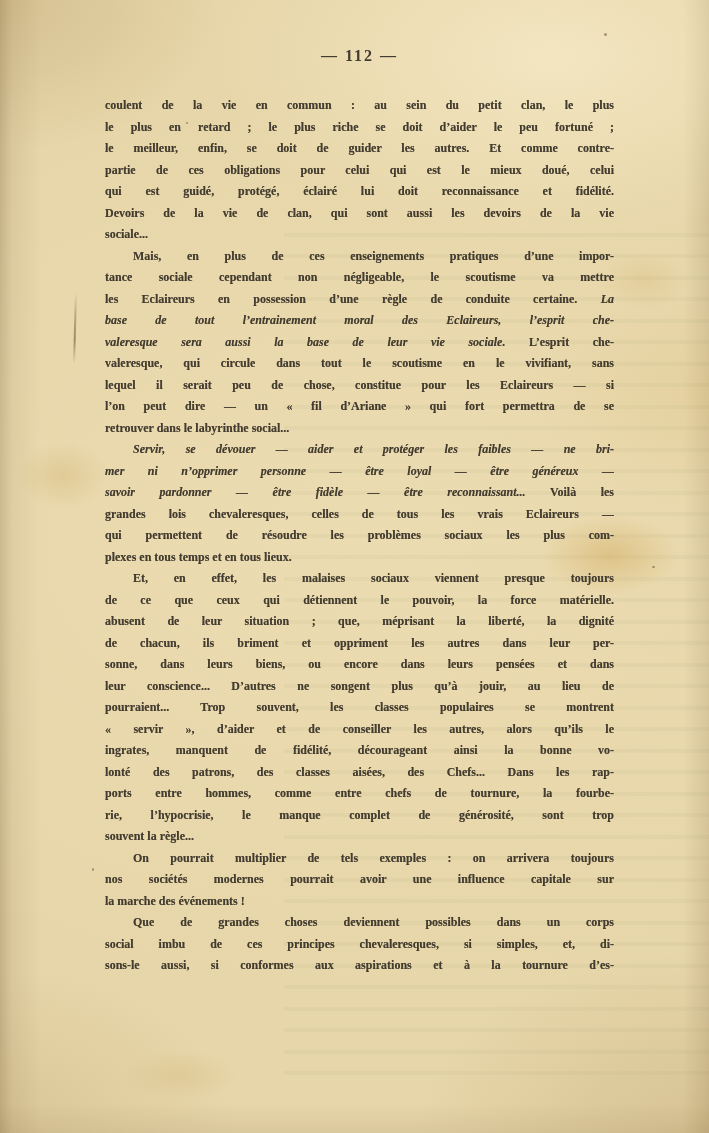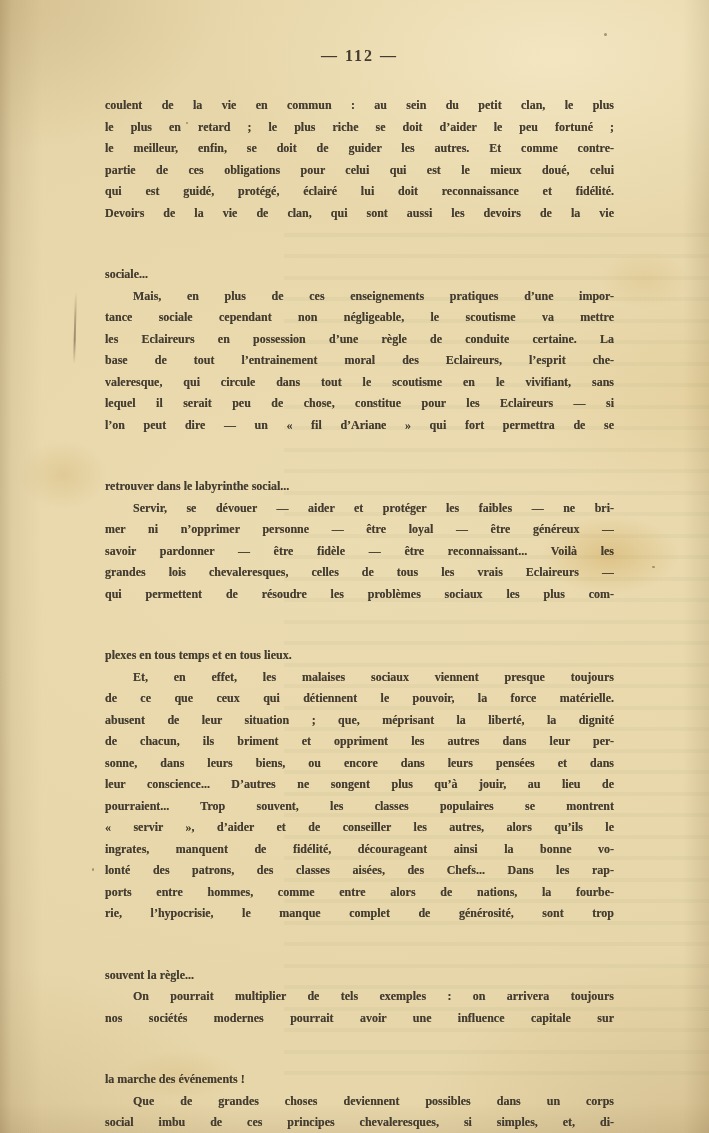--- a/index.html
+++ b/index.html
@@ -63,23 +63,23 @@
     text-shadow: 0 0 0.5px rgba(72,63,48,0.55);
   }
   .line {
     height: 21.5px;
     line-height: 21.5px;
     text-align: justify;
     text-align-last: justify;
     white-space: normal;
     overflow: hidden;
   }
-  .line.line-last { text-align-last: left; margin-top: 40px; }
+  .line.line-last { text-align-last: left; }
   .line.indent { text-indent: 28px; }
-  .run.it { }
+  .run.it { font-style: italic; }
 </style>
 </head>
 <body>
 
 <div class="page">
   <div class="ghost"></div>
   <div class="stain s1"></div>
   <div class="stain s2"></div>
   <div class="stain s3"></div>
   <div class="stain s4"></div>
@@ -96,41 +96,42 @@
       <div class="line"><span class="run">le plus en retard ; le plus riche se doit d’aider le peu fortuné ;</span></div>
       <div class="line"><span class="run">le meilleur, enfin, se doit de guider les autres. Et comme contre-</span></div>
       <div class="line"><span class="run">partie de ces obligations pour celui qui est le mieux doué, celui</span></div>
       <div class="line"><span class="run">qui est guidé, protégé, éclairé lui doit reconnaissance et fidélité.</span></div>
       <div class="line"><span class="run">Devoirs de la vie de clan, qui sont aussi les devoirs de la vie</span></div>
       <div class="line line-last"><span class="run">sociale...</span></div>
       <div class="line indent"><span class="run">Mais, en plus de ces enseignements pratiques d’une impor-</span></div>
       <div class="line"><span class="run">tance sociale cependant non négligeable, le scoutisme va mettre</span></div>
       <div class="line"><span class="run">les Eclaireurs en possession d’une règle de conduite certaine. </span><span class="run it">La</span></div>
       <div class="line"><span class="run it">base de tout l’entrainement moral des Eclaireurs, l’esprit che-</span></div>
+      <div class="line"><span class="run it">valeresque sera aussi la base de leur vie sociale.</span><span class="run"> L’esprit che-</span></div>
       <div class="line"><span class="run">valeresque, qui circule dans tout le scoutisme en le vivifiant, sans</span></div>
       <div class="line"><span class="run">lequel il serait peu de chose, constitue pour les Eclaireurs — si</span></div>
       <div class="line"><span class="run">l’on peut dire — un « fil d’Ariane » qui fort permettra de se</span></div>
       <div class="line line-last"><span class="run">retrouver dans le labyrinthe social...</span></div>
       <div class="line indent"><span class="run it">Servir, se dévouer — aider et protéger les faibles — ne bri-</span></div>
       <div class="line"><span class="run it">mer ni n’opprimer personne — être loyal — être généreux —</span></div>
       <div class="line"><span class="run it">savoir pardonner — être fidèle — être reconnaissant...</span><span class="run"> Voilà les</span></div>
       <div class="line"><span class="run">grandes lois chevaleresques, celles de tous les vrais Eclaireurs —</span></div>
       <div class="line"><span class="run">qui permettent de résoudre les problèmes sociaux les plus com-</span></div>
       <div class="line line-last"><span class="run">plexes en tous temps et en tous lieux.</span></div>
       <div class="line indent"><span class="run">Et, en effet, les malaises sociaux viennent presque toujours</span></div>
       <div class="line"><span class="run">de ce que ceux qui détiennent le pouvoir, la force matérielle.</span></div>
       <div class="line"><span class="run">abusent de leur situation ; que, méprisant la liberté, la dignité</span></div>
       <div class="line"><span class="run">de chacun, ils briment et oppriment les autres dans leur per-</span></div>
       <div class="line"><span class="run">sonne, dans leurs biens, ou encore dans leurs pensées et dans</span></div>
       <div class="line"><span class="run">leur conscience... D’autres ne songent plus qu’à jouir, au lieu de</span></div>
       <div class="line"><span class="run">pourraient... Trop souvent, les classes populaires se montrent</span></div>
       <div class="line"><span class="run">« servir », d’aider et de conseiller les autres, alors qu’ils le</span></div>
       <div class="line"><span class="run">ingrates, manquent de fidélité, décourageant ainsi la bonne vo-</span></div>
       <div class="line"><span class="run">lonté des patrons, des classes aisées, des Chefs... Dans les rap-</span></div>
-      <div class="line"><span class="run">ports entre hommes, comme entre alors de nations, la fourbe-</span></div>
+      <div class="line"><span class="run">ports entre hommes, comme entre chefs de tournure, la fourbe-</span></div>
       <div class="line"><span class="run">rie, l’hypocrisie, le manque complet de générosité, sont trop</span></div>
       <div class="line line-last"><span class="run">souvent la règle...</span></div>
       <div class="line indent"><span class="run">On pourrait multiplier de tels exemples : on arrivera toujours</span></div>
       <div class="line"><span class="run">nos sociétés modernes pourrait avoir une influence capitale sur</span></div>
       <div class="line line-last"><span class="run">la marche des événements !</span></div>
       <div class="line indent"><span class="run">Que de grandes choses deviennent possibles dans un corps</span></div>
       <div class="line"><span class="run">social imbu de ces principes chevaleresques, si simples, et, di-</span></div>
       <div class="line"><span class="run">sons-le aussi, si conformes aux aspirations et à la tournure d’es-</span></div>
     </div>
 </div>

